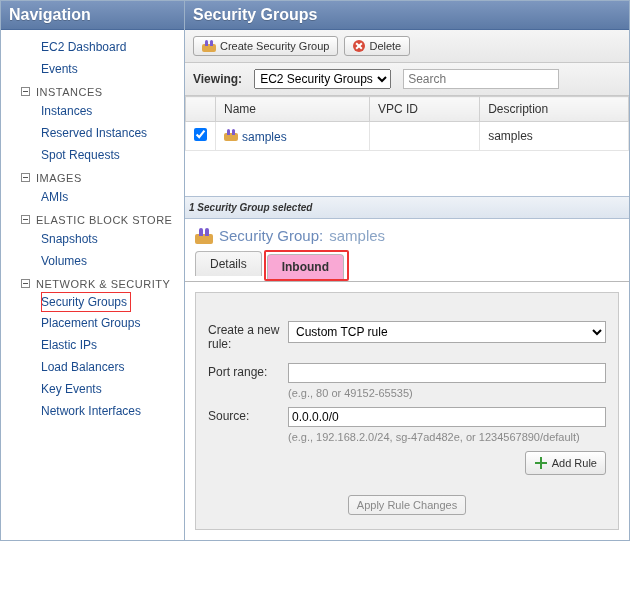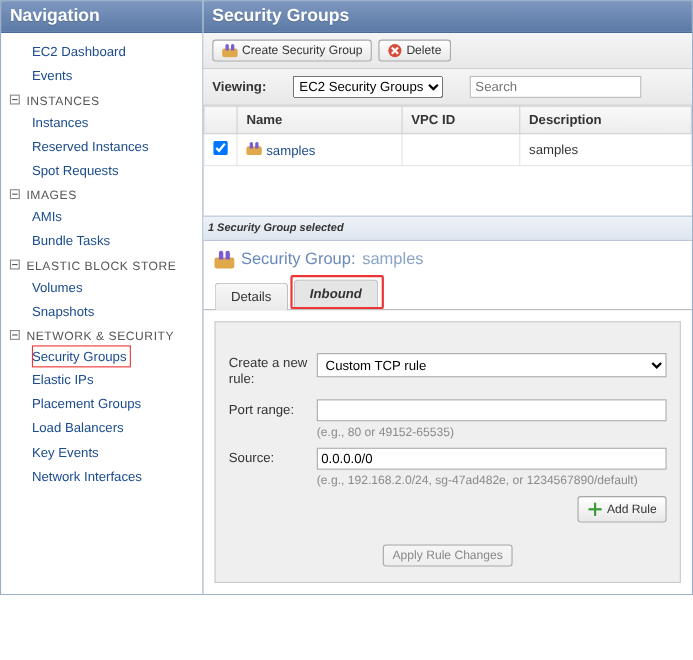--- a/index.html
+++ b/index.html
@@ -1,55 +1,55 @@
 <!DOCTYPE html>
 <html><head>
 <meta charset="utf-8">
 <style>
   * { box-sizing: border-box; margin: 0; padding: 0; }
   body { font-family: Verdana, Arial, sans-serif; font-size: 12px; color: #333; background: #fff; width: 630px; }
   .container { display: flex; }
   
   .sidebar { width: 185px; border: 1px solid #9cb1c8; }
   .section-header { background: linear-gradient(#7d97bf, #5c7aa6); color: #fff; font-weight: bold; padding: 5px 8px; font-size: 16px; border-bottom: 1px solid #4a6a9a; text-shadow: 0 1px 0 rgba(0,0,0,0.2); }
-  .nav-content { padding: 6px 0 10px 0; }
+  .nav-content { padding: 6px 0 10px 12px; }
   .nav-item { padding: 2px 0 2px 28px; color: #1a4b8e; cursor: pointer; font-size: 12px; line-height: 1.5; }
   .nav-group { padding: 6px 0 2px 8px; color: #555; font-size: 11px; letter-spacing: 0.5px; }
   .nav-group .toggle { display: inline-block; width: 9px; height: 9px; border: 1px solid #888; background: #fff; margin-right: 6px; position: relative; top: 0; }
   .nav-group .toggle::before { content: ""; position: absolute; left: 1px; right: 1px; top: 3px; height: 1px; background: #555; }
   .nav-item.highlight { outline: 1px solid #e33; outline-offset: -1px; padding-right: 4px; display: inline-block; margin-left: 28px; padding-left: 0; padding-top: 1px; padding-bottom: 1px; }
   
   .main { flex: 1; border: 1px solid #9cb1c8; border-left: none; display: flex; flex-direction: column; }
   .toolbar { background: linear-gradient(#f5f5f5,#e8e8e8); padding: 6px 8px; border-bottom: 1px solid #c8c8c8; display: flex; gap: 6px; align-items: center; }
   .btn { background: linear-gradient(#fff,#e8e8e8); border: 1px solid #a8a8a8; border-radius: 3px; padding: 3px 8px; font-size: 11px; cursor: pointer; display: inline-flex; align-items: center; gap: 4px; color:#333; }
-  .viewing-row { background: linear-gradient(#f5f5f5,#e8e8e8); padding: 6px 8px; border-bottom: 1px solid #c8c8c8; display: flex; gap: 24px; align-items: center; font-size:12px; }
+  .viewing-row { background: linear-gradient(#f5f5f5,#e8e8e8); padding: 6px 8px; border-bottom: 1px solid #c8c8c8; display: flex; gap: 12px; align-items: center; font-size:12px; }
   .viewing-row select { font-size: 12px; padding: 1px; }
   .viewing-row input[type=text] { font-size: 12px; padding: 2px 4px; border:1px solid #bbb; width: 156px; color:#888; }
   
   table.sg { width: 100%; border-collapse: collapse; font-size: 12px; }
-  table.sg th { background: linear-gradient(#f9f9f9,#ececec); border: 1px solid #d0d0d0; padding: 5px 8px; text-align: left; font-weight: bold; color:#333; }
+  table.sg th { background: linear-gradient(#f9f9f9,#ececec); border: 1px solid #d0d0d0; padding: 5px 8px; text-align: left; font-weight: normal; color:#333; }
   table.sg td { border: 1px solid #e4e4e4; padding: 6px 8px; vertical-align: middle; }
   table.sg th.cb, table.sg td.cb { width: 28px; text-align: center; }
   table.sg td.namecell { color: #1a4b8e; }
   .sg-icon { display:inline-block; width:14px; height:12px; position:relative; margin-right:4px; }
   .sg-icon::before { content:""; position:absolute; left:0; top:4px; width:14px; height:8px; background:#e0a84a; border-radius:2px; }
   .sg-icon::after { content:""; position:absolute; left:3px; top:0; width:3px; height:6px; background:#7a5ccf; border-radius:2px 2px 0 0; box-shadow: 5px 0 0 #7a5ccf; }
   .tbl-wrap { flex:0 0 auto; min-height:100px; }
   
   .detail-header { background: linear-gradient(#eef2f7,#dde5ef); border-top:1px solid #b0c0d4; border-bottom:1px solid #b0c0d4; padding:5px 4px; font-weight:bold; font-size:10px; color:#333;font-style:italic; }
   .detail-title { padding: 8px 10px 6px 10px; font-size: 14px; display:flex; align-items:center; gap:6px; }
   .detail-title .sg-icon-lg { display:inline-block; width:18px; height:16px; position:relative; }
   .detail-title .sg-icon-lg::before { content:""; position:absolute; left:0; top:6px; width:18px; height:10px; background:#e0a84a; border-radius:2px; }
   .detail-title .sg-icon-lg::after { content:""; position:absolute; left:4px; top:0; width:4px; height:8px; background:#7a5ccf; border-radius:2px 2px 0 0; box-shadow: 6px 0 0 #7a5ccf; }
   .detail-title .label { color:#6b8aba; font-weight:normal; font-size:15px; }
   .detail-title .name { color:#8aa4c6; font-size:15px; }
   
-  .tabs { display:flex; align-items:flex-end; padding: 0 10px; border-bottom:1px solid #b8b8b8; gap:0; position:relative; }
+  .tabs { display:flex; align-items:flex-start; padding: 0 10px; border-bottom:1px solid #b8b8b8; gap:0; position:relative; }
   .tab { background:linear-gradient(#f7f7f7,#eaeaea); border:1px solid #b8b8b8; border-bottom:none; border-radius:4px 4px 0 0; padding:5px 14px; font-size:12px; color:#333; margin-right:2px; cursor:pointer; position:relative; top:1px; }
-  .tab.active { background:#e5e5e5; font-weight:bold; z-index:2;font-style:italic; }
+  .tab.active { background:#f9a8d4; font-weight:bold; z-index:2; }
   .tab-highlight { border:2px solid #e33; padding:1px; display:inline-block; border-radius:2px; position:relative; top:0px; }
   
   .form-panel { margin:10px; border:1px solid #c9c9c9; background:#efefef; padding:28px 12px 14px 12px; }
   .form-row { display:flex; align-items:flex-start; margin-bottom:4px; }
   .form-row .lbl { width:80px; color:#333; font-size:12px; padding-top:2px; }
   .form-row .ctrl { flex:1; }
   .form-row select, .form-row input[type=text] { width:100%; font-size:12px; padding:2px 3px; border:1px solid #a9a9a9; background:#fff; }
   .hint { color:#8a8a8a; font-size:11px; margin:0 0 8px 80px; }
   .add-rule-wrap { text-align:right; margin-top:4px; }
   .btn.add { padding:4px 8px; }
@@ -78,30 +78,29 @@
       <div class="nav-item">EC2 Dashboard</div>
       <div class="nav-item">Events</div>
 
       <div class="nav-group"><span class="toggle"></span><span>INSTANCES</span></div>
       <div class="nav-item">Instances</div>
       <div class="nav-item">Reserved Instances</div>
       <div class="nav-item">Spot Requests</div>
 
       <div class="nav-group"><span class="toggle"></span><span>IMAGES</span></div>
       <div class="nav-item">AMIs</div>
-      <div class="nav-item">Bundle Tasks</div>
 
       <div class="nav-group"><span class="toggle"></span><span>ELASTIC BLOCK STORE</span></div>
+      <div class="nav-item">Snapshots</div>
       <div class="nav-item">Volumes</div>
-      <div class="nav-item">Snapshots</div>
 
       <div class="nav-group"><span class="toggle"></span><span>NETWORK &amp; SECURITY</span></div>
       <div><span class="nav-item highlight">Security Groups</span></div>
+      <div class="nav-item">Placement Groups</div>
       <div class="nav-item">Elastic IPs</div>
-      <div class="nav-item">Placement Groups</div>
       <div class="nav-item">Load Balancers</div>
       <div class="nav-item">Key Events</div>
       <div class="nav-item">Network Interfaces</div>
     </div>
   </div>
 
   <div class="main">
     <div class="section-header">Security Groups</div>
 
     <div class="toolbar">

